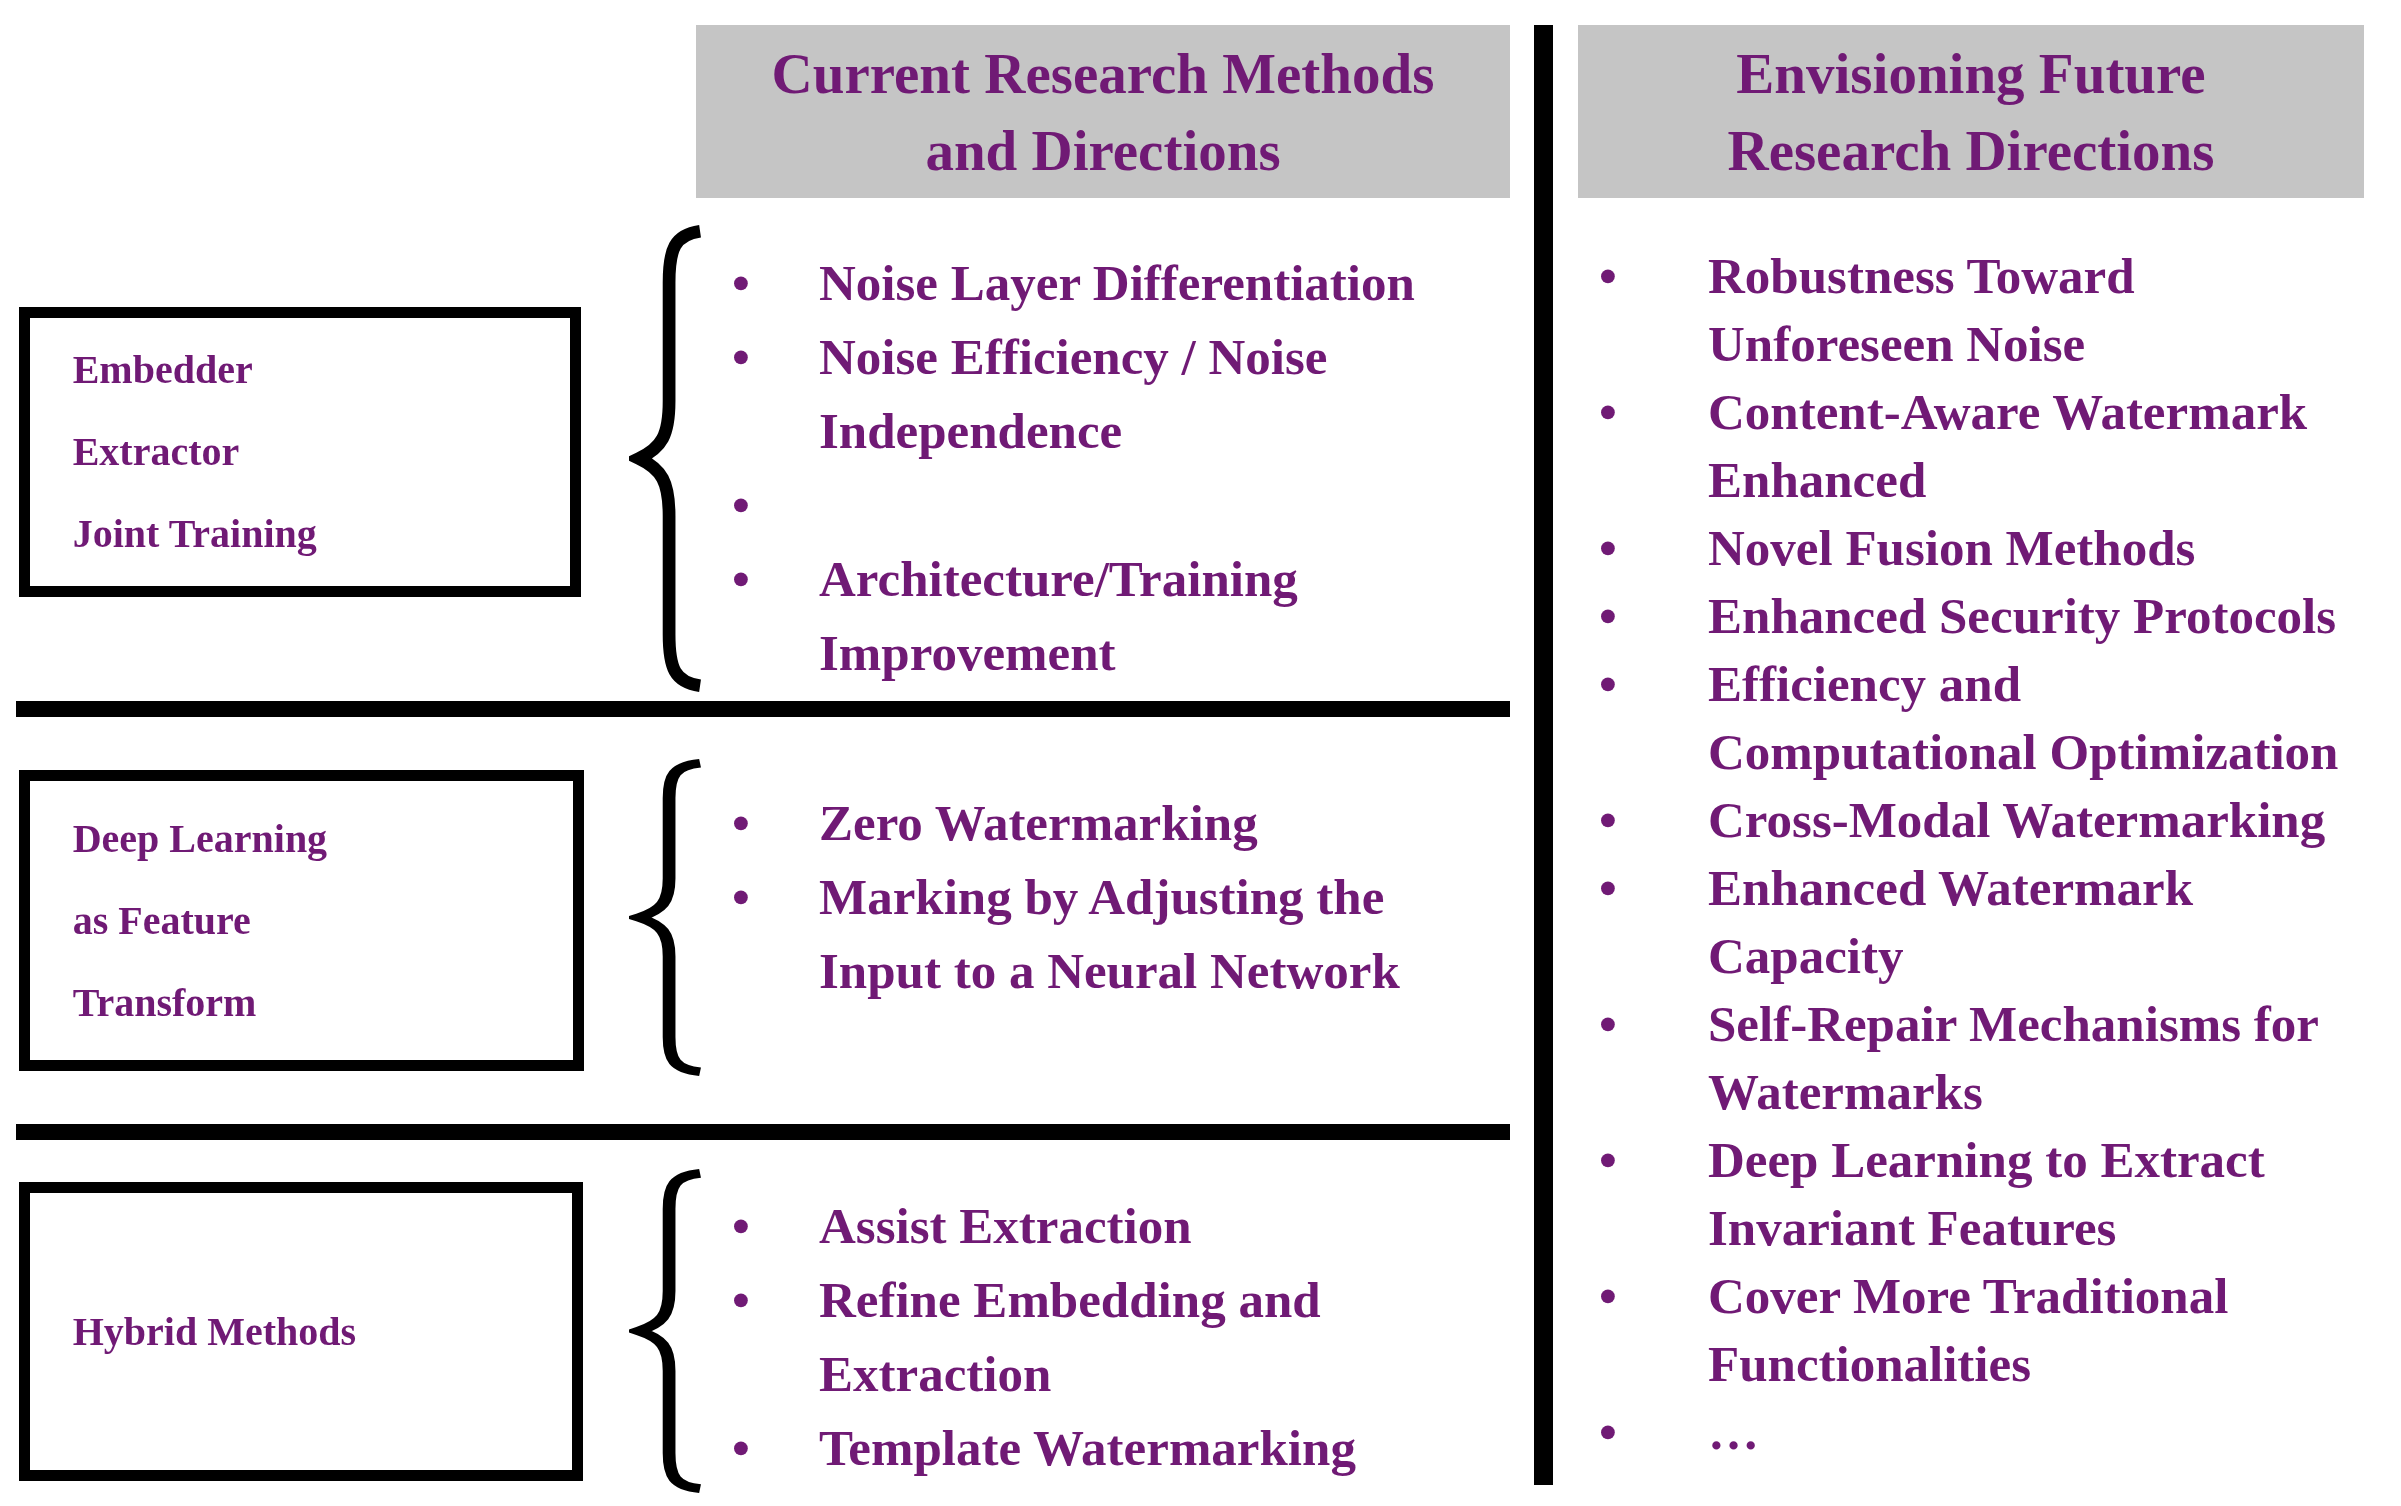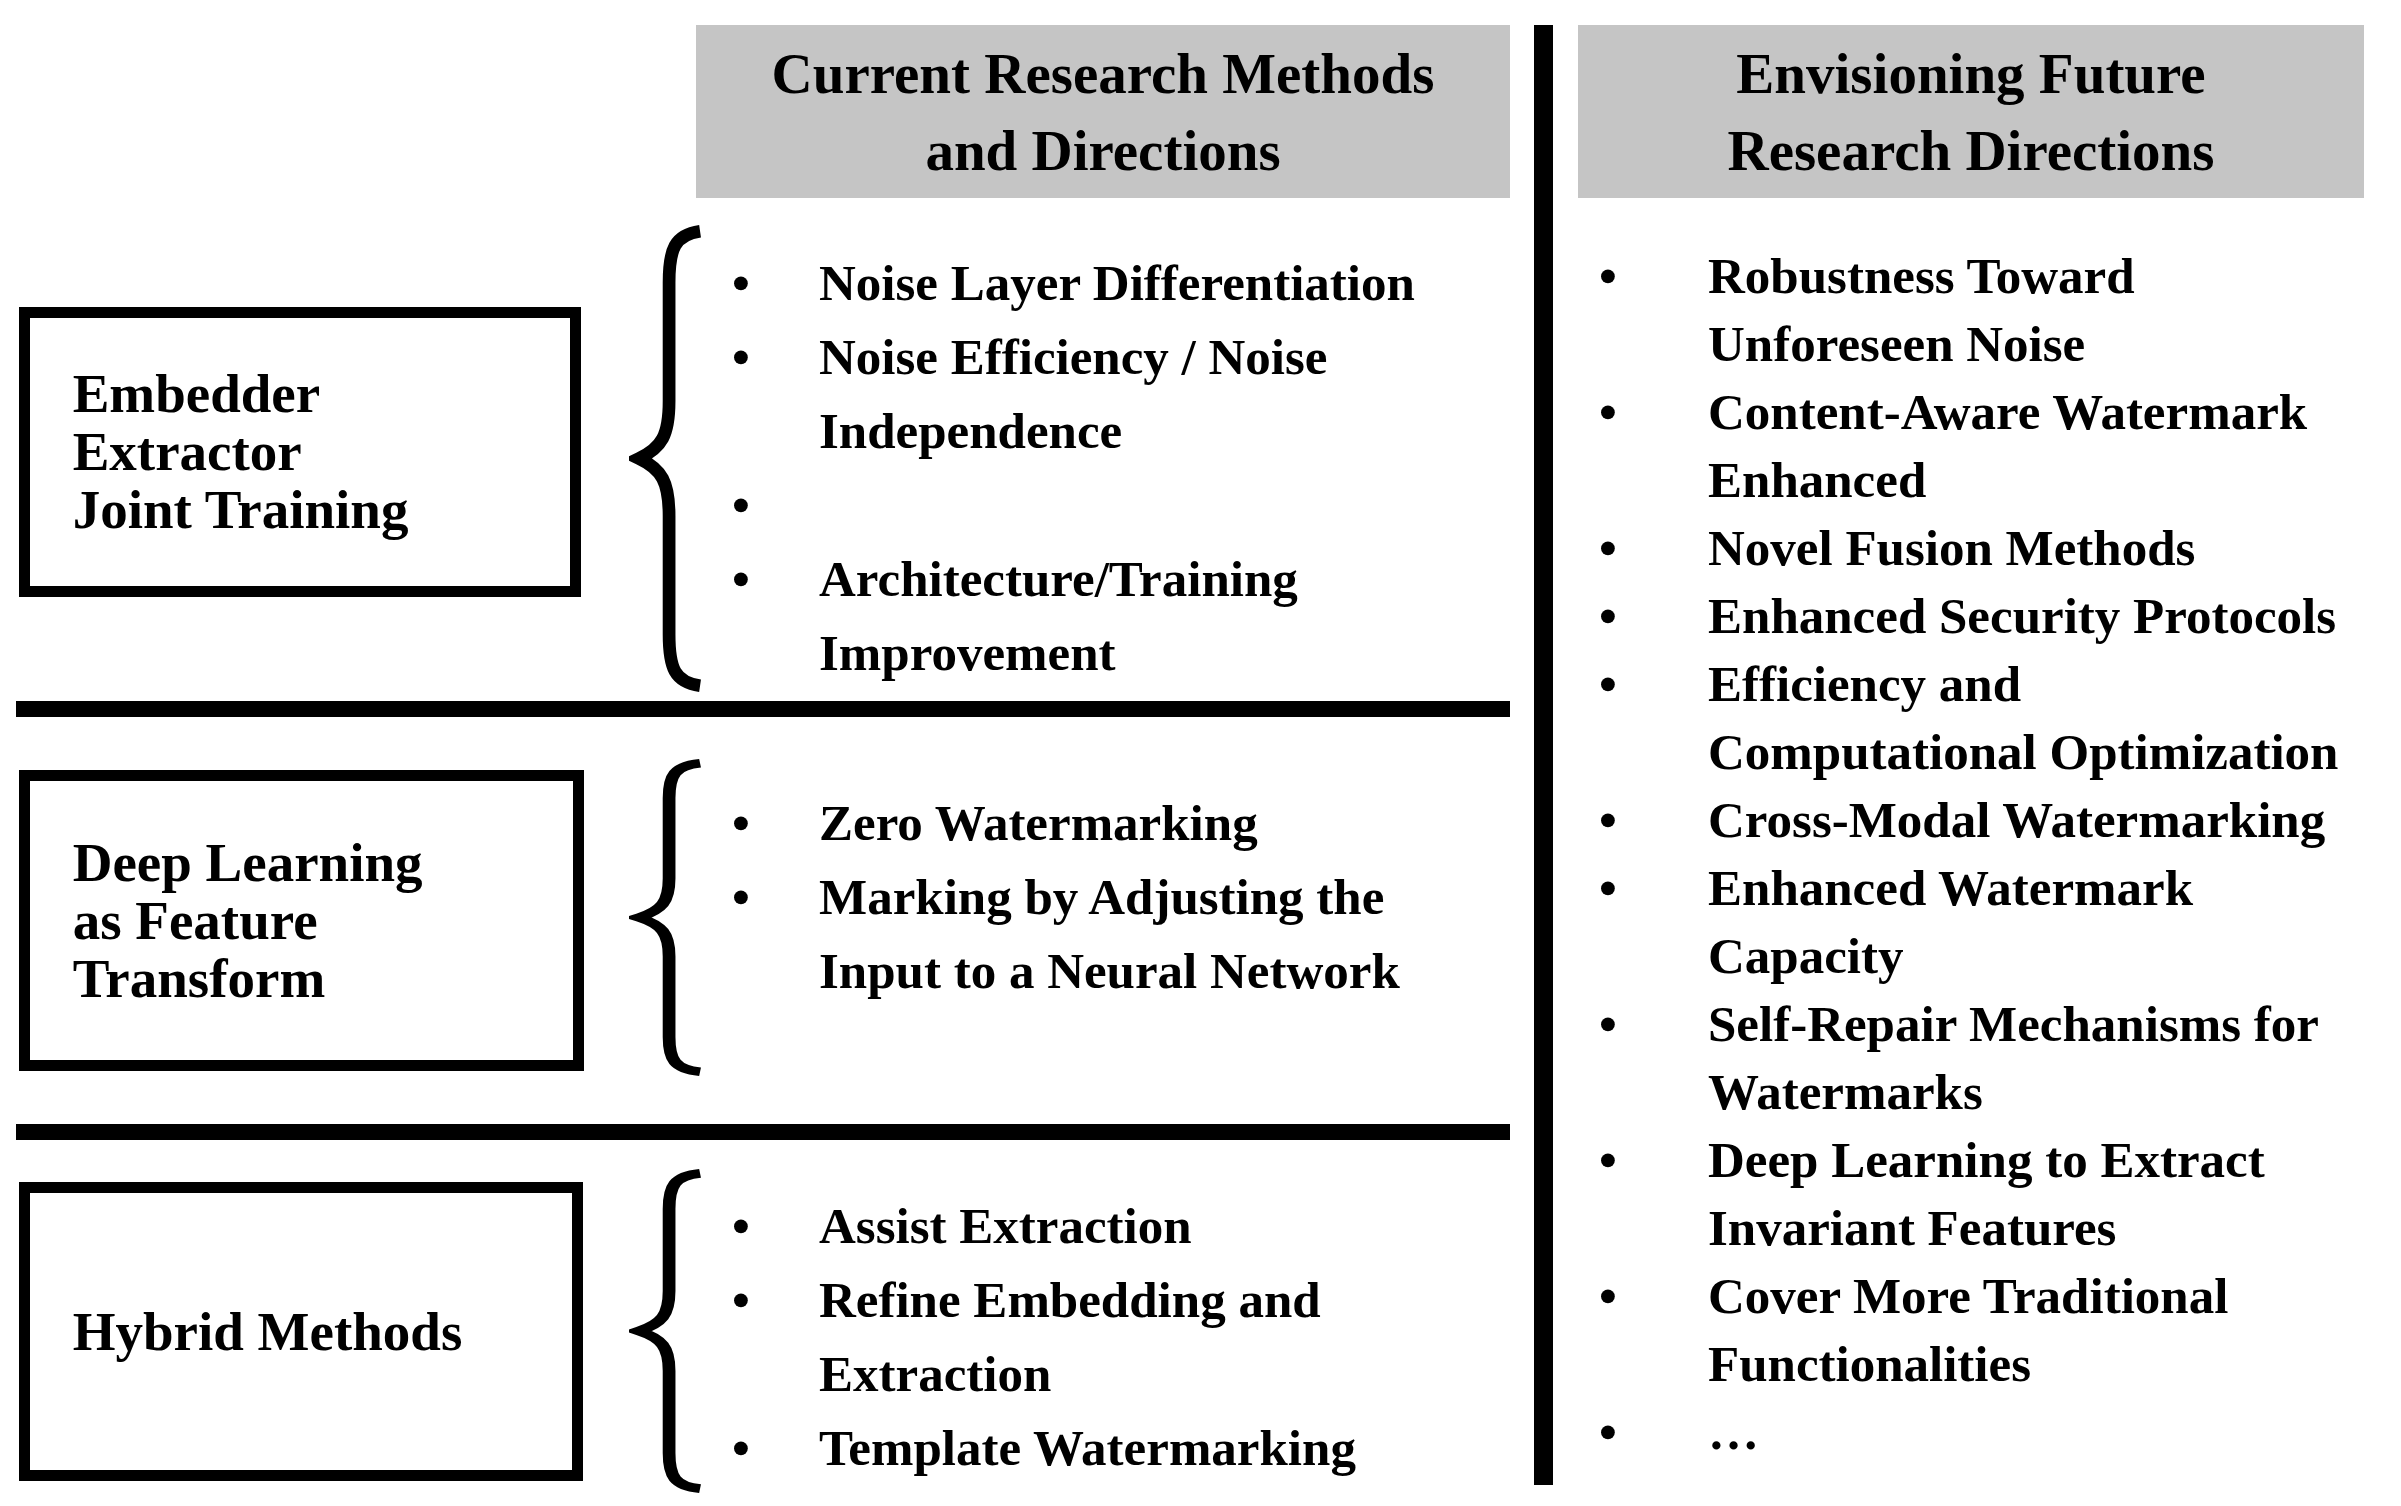--- a/index.html
+++ b/index.html
@@ -2,21 +2,21 @@
 <html style="font-size:14.3px"><head>
 <meta charset="utf-8">
 <style>
   html,body{margin:0;padding:0;background:#ffffff;}
   .canvas{
     position:relative;
     width:2401px;height:1507px;
     background:#ffffff;
     font-family:"Liberation Serif","DejaVu Serif",serif;
     font-weight:bold;
-    color:#000000;
+    color:#701a75;
     overflow:hidden;
   }
   
   .hdr{
     position:absolute;
     background:#c5c5c5;
     display:flex;align-items:center;justify-content:center;
     text-align:center;
     font-size:57px;line-height:77px;
     white-space:pre-line;
@@ -29,21 +29,21 @@
   .hbar-1{top:701px;}
   .hbar-2{top:1124px;}
   
   .box{
     position:absolute;left:18.7px;
     box-sizing:border-box;
     border:11.6px solid #000;
     background:#fff;
     display:flex;align-items:center;
     padding-left:43px;padding-right:9px;
-    font-size:55px;line-height:58px;
+    font-size:40px;line-height:82px;
     white-space:pre-line;
   }
   .box-1{top:307px;width:562px;height:290px;}
   .box-2{top:770px;width:565px;height:301px;}
   .box-3{top:1182px;width:564px;height:299px;}
   
   .brace{position:absolute;width:82px;}
   .brace svg{width:100%;height:100%;display:block;}
   .brace-1{left:629px;top:225px;height:467px;}
   .brace-2{left:629px;top:759px;height:317px;}

